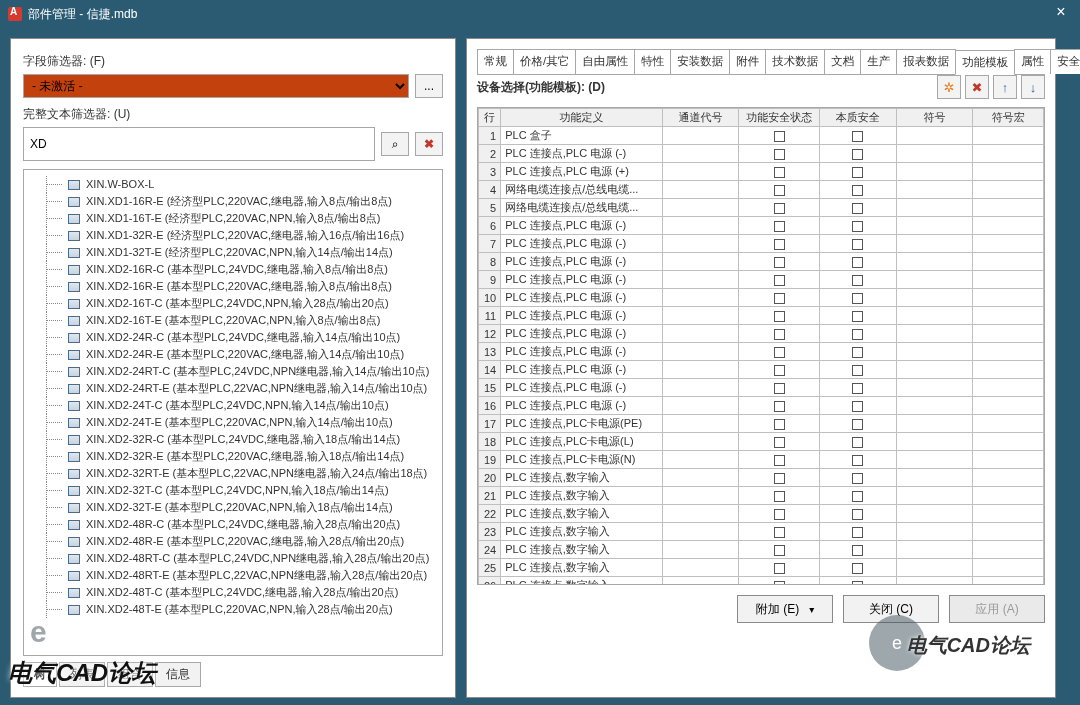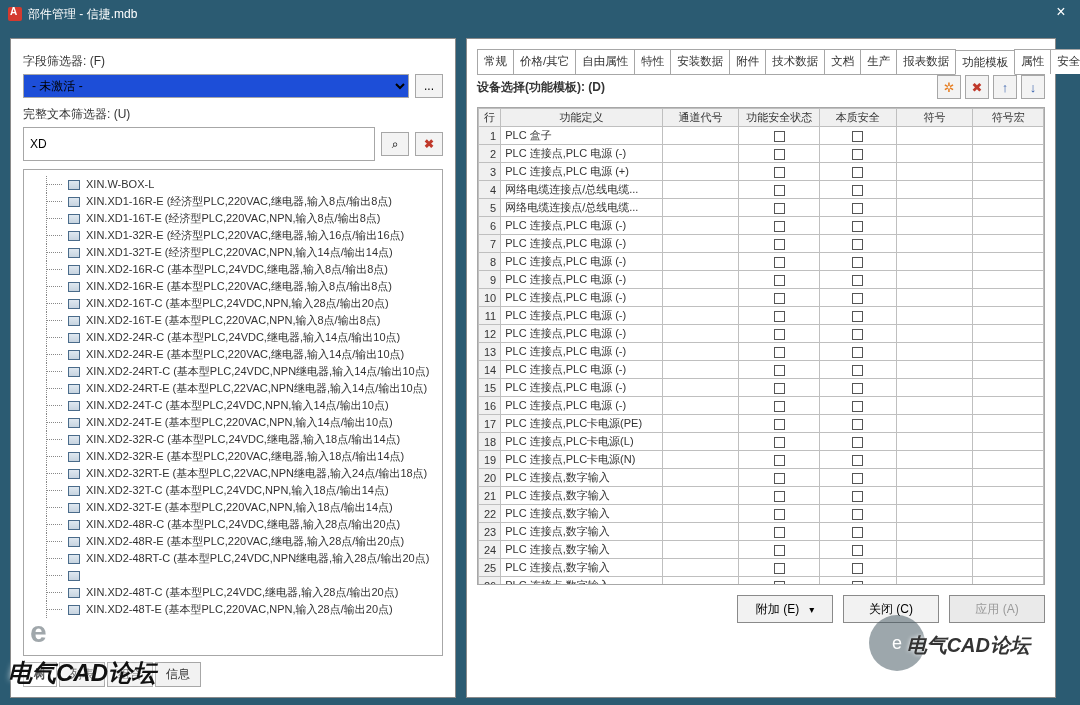--- a/index.html
+++ b/index.html
@@ -69,21 +69,21 @@
     margin-left: 0;
     padding: 10px 10px 10px 10px;
   }
   .lbl { font-size: 12px; margin-bottom: 4px; display:block; }
   .row { display: flex; align-items: center; gap: 6px; margin-bottom: 8px; }
   select.filter {
     flex: 1;
     height: 24px;
     border: 1px solid #a7a7a7;
     padding: 2px 4px;
-    background: #1d4ed8;
+    background: #c2410c;
     font-size: 12px;
   }
   .btn-small {
     width: 28px; height: 24px;
     border: 1px solid #a7a7a7;
     background: #f3f3f3;
     cursor: pointer;
     font-size: 12px;
     display: flex; align-items: center; justify-content: center;
   }
@@ -391,20 +391,21 @@
         <div class="tree-item">
           <span class="tree-icon"></span>
           <span>XIN.XD2-48R-E (基本型PLC,220VAC,继电器,输入28点/输出20点)</span>
         </div>
         <div class="tree-item">
           <span class="tree-icon"></span>
           <span>XIN.XD2-48RT-C (基本型PLC,24VDC,NPN继电器,输入28点/输出20点)</span>
         </div>
         <div class="tree-item">
           <span class="tree-icon"></span>
+          <span>XIN.XD2-48RT-E (基本型PLC,22VAC,NPN继电器,输入28点/输出20点)</span>
         </div>
         <div class="tree-item">
           <span class="tree-icon"></span>
           <span>XIN.XD2-48T-C (基本型PLC,24VDC,继电器,输入28点/输出20点)</span>
         </div>
         <div class="tree-item">
           <span class="tree-icon"></span>
           <span>XIN.XD2-48T-E (基本型PLC,220VAC,NPN,输入28点/输出20点)</span>
         </div>
       </div>

